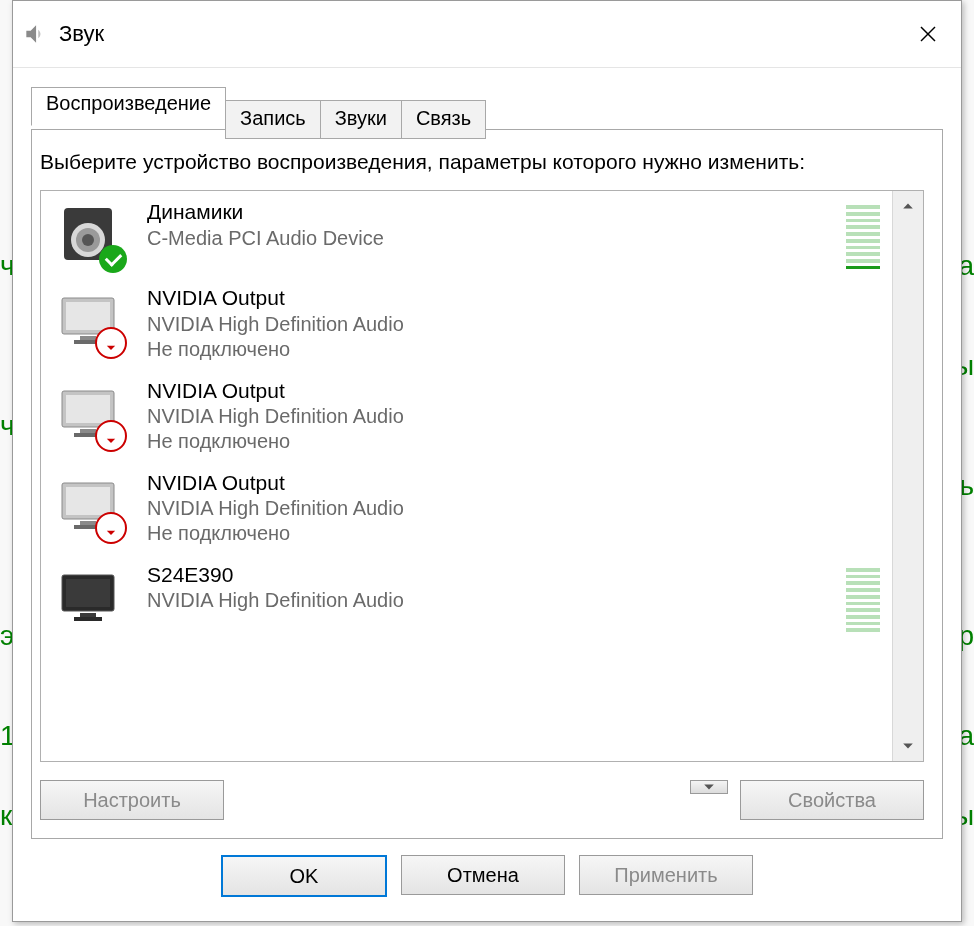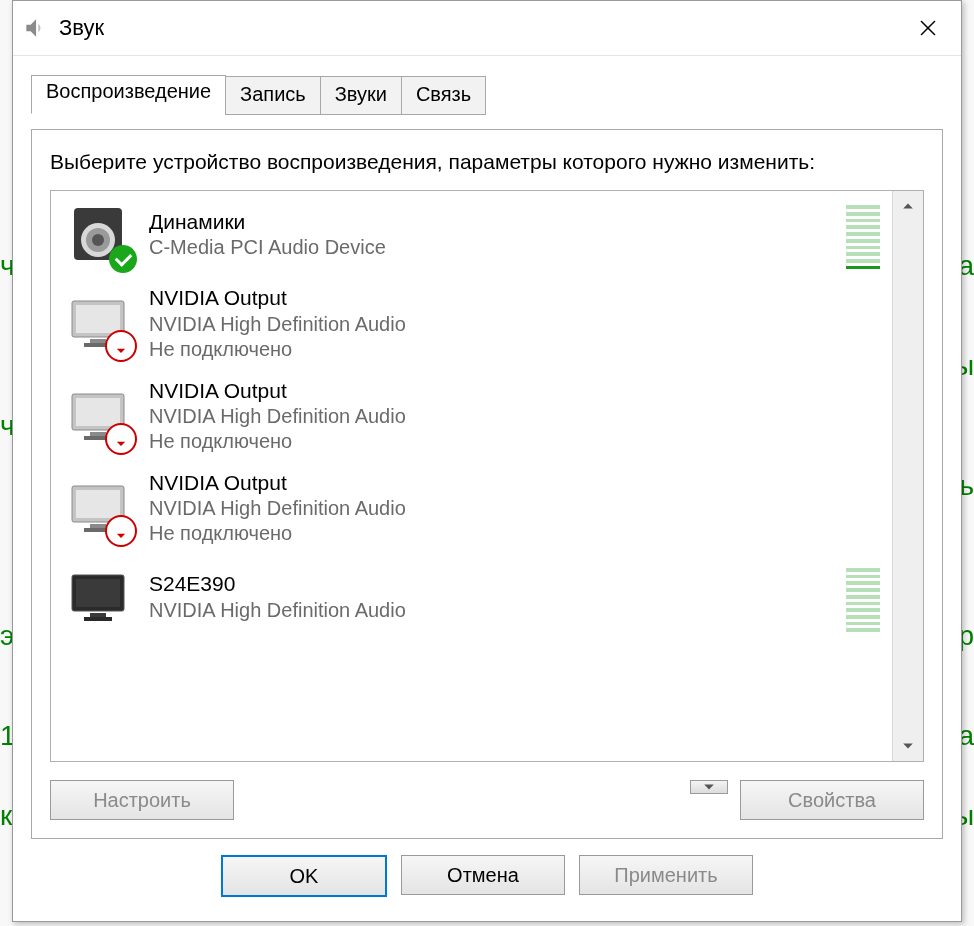--- a/index.html
+++ b/index.html
@@ -1,37 +1,37 @@
 <!DOCTYPE html>
 <html><head>
 <meta charset="utf-8">
 <style>
   html,body{margin:0;padding:0;width:974px;height:926px;background:#f8f8f8;font-family:"Segoe UI",Tahoma,Arial,sans-serif;font-size:20px;color:#000;overflow:hidden}
   .backdrop{position:absolute;inset:0;}
   .backdrop span{position:absolute;color:#008000;font-size:28px;user-select:none}
   .dialog{position:absolute;left:12px;top:0;width:948px;height:920px;background:#fff;border:1px solid #9a9a9a;box-shadow:2px 2px 6px rgba(0,0,0,.25)}
-  .titlebar{height:50px;display:flex;align-items:center;padding:2px 8px;border-bottom:1px solid #e5e5e5}
+  .titlebar{height:50px;display:flex;align-items:center;padding:8px 8px;border-bottom:1px solid #e5e5e5}
   .titlebar .appicon{width:28px;height:28px;margin-right:10px;display:flex;align-items:center;justify-content:center}
   .titlebar .title{font-size:22px}
   .titlebar .spacer{flex:1}
   .closebtn{width:50px;height:40px;display:flex;align-items:center;justify-content:center;cursor:pointer}
   .closebtn svg{width:20px;height:20px;stroke:#000;stroke-width:1.5}
   .body{padding:18px 18px 14px 18px}
   .tabstrip{display:flex;align-items:flex-end;position:relative;z-index:2}
-  .tab{padding:6px 14px 8px;border:1px solid #a8a8a8;background:#f2f2f2;font-size:20px;margin-right:-1px;position:relative;top:2px;cursor:default}
+  .tab{padding:6px 14px 8px;border:1px solid #a8a8a8;background:#f2f2f2;font-size:20px;margin-right:-1px;position:relative;top:14px;cursor:default}
   .tab.active{background:#fff;border-bottom:1px solid #fff;padding-top:4px;padding-bottom:10px;top:1px}
-  .tabpanel{border:1px solid #a8a8a8;background:#fff;padding:18px 18px 18px 18px;margin-top:16px}
+  .tabpanel{border:1px solid #a8a8a8;background:#fff;padding:18px 18px 18px 8px;margin-top:4px}
   .instruction{font-size:21px;margin-bottom:14px;line-height:1.35}
   .listbox{border:1px solid #b0b0b0;height:570px;display:flex;background:#fff}
   .listcontent{flex:1;overflow:hidden}
   .scrollbar{width:30px;background:#efefef;border-left:1px solid #d8d8d8;display:flex;flex-direction:column}
   .scrollbtn{height:30px;display:flex;align-items:center;justify-content:center;background:#efefef;cursor:pointer}
   .scrollbtn svg{width:12px;height:12px;fill:#555}
   .scrolltrack{flex:1;background:#efefef}
-  .item{display:flex;align-items:center;padding:8px 12px;gap:16px}
+  .item{display:flex;padding:8px 12px;gap:24px}
   .deviceicon{width:70px;height:70px;position:relative;flex-shrink:0;display:flex;align-items:center;justify-content:center}
   .texts{display:flex;flex-direction:column;line-height:1.25}
   .dname{font-size:21px;color:#000}
   .ddesc{font-size:20px;color:#6a6a6a}
   .dstatus{font-size:20px;color:#6a6a6a}
   .meter{margin-left:auto;width:34px;height:70px;display:flex;align-items:flex-end}
   .meterbars{width:100%;height:64px;display:flex;flex-direction:column-reverse;gap:3px}
   .meterbars div{height:4px;background:#b8e0b8}
   .meterbars div.on{background:#1a9a1a}
   .btnrow{display:flex;gap:12px;margin-top:18px;align-items:flex-start}

